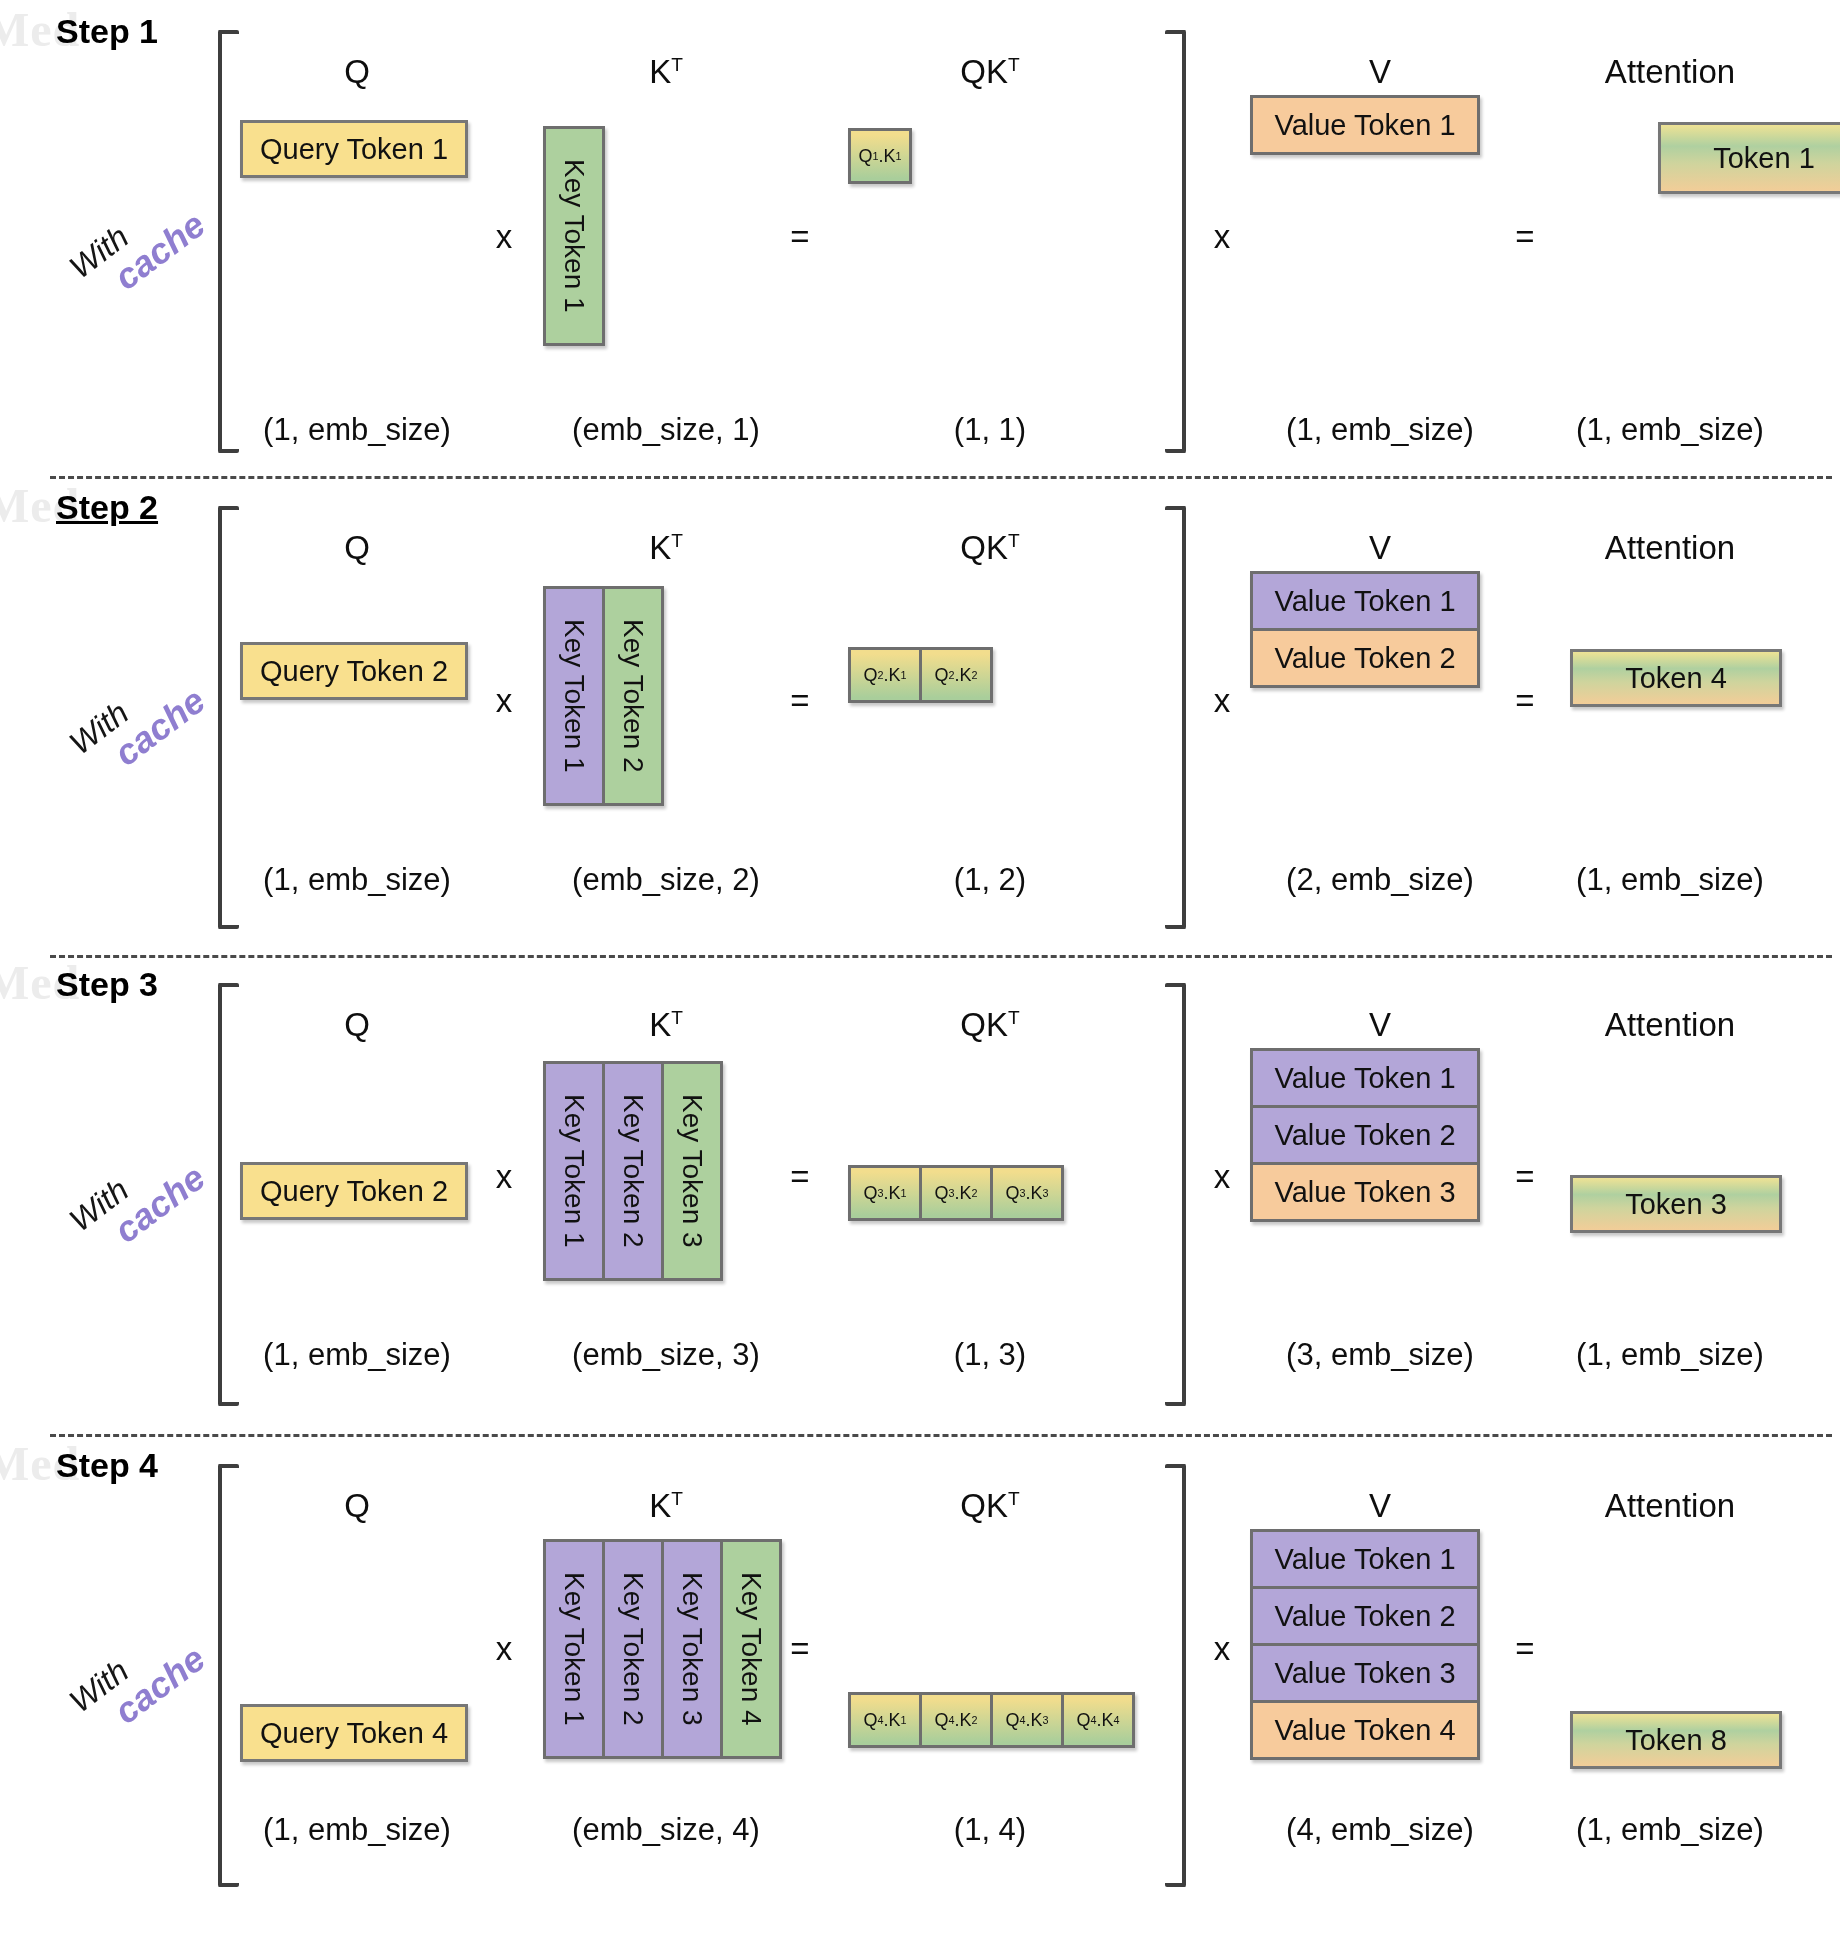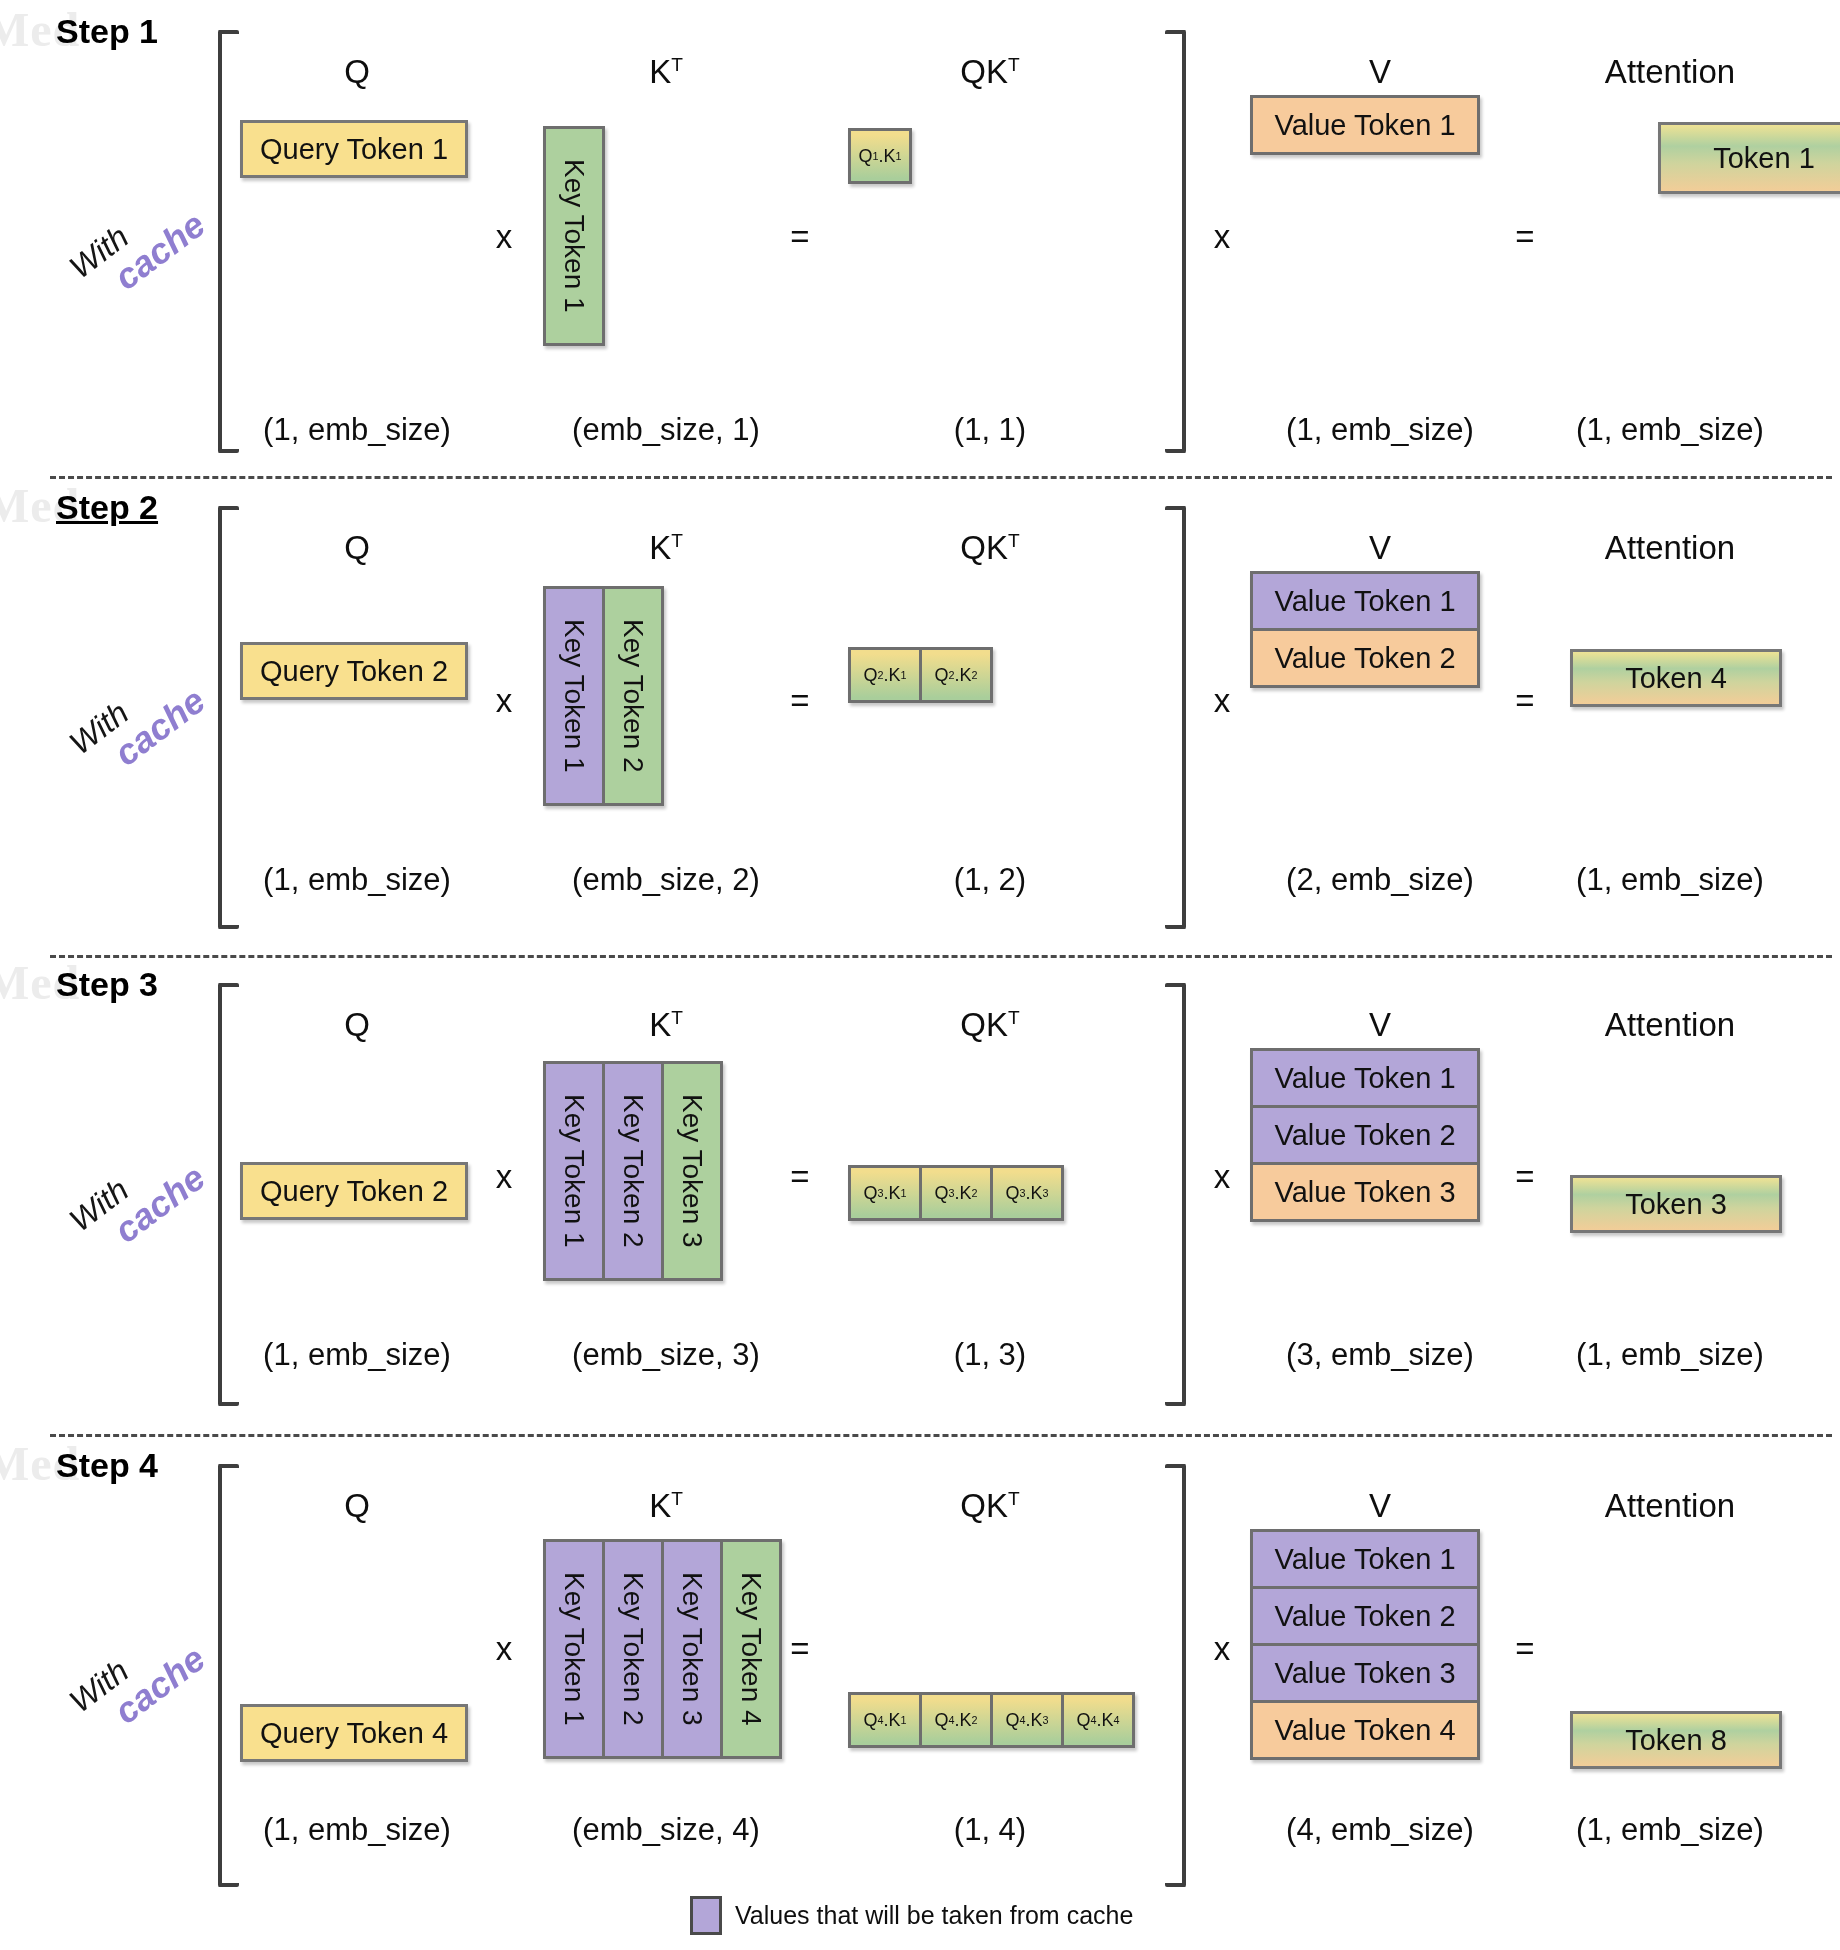--- a/index.html
+++ b/index.html
@@ -264,17 +264,13 @@
         <div class="dim" style="left: 357px; top: 396px;">(1, emb_size)</div>
         <div class="dim" style="left: 666px; top: 396px;">(emb_size, 4)</div>
         <div class="dim" style="left: 990px; top: 396px;">(1, 4)</div>
         <div class="dim" style="left: 1380px; top: 396px;">(4, emb_size)</div>
         <div class="dim" style="left: 1670px; top: 396px;">(1, emb_size)</div>
       </div>
     </div>
   <div class="divider" style="top:476px"></div>
   <div class="divider" style="top:955px"></div>
   <div class="divider" style="top:1434px"></div>
-  <div class="legend">
-    <span class="legend-swatch"></span>
-    <span class="legend-text">Values that will be taken from cache</span>
-  </div>
 </div>
 
 </body></html>

